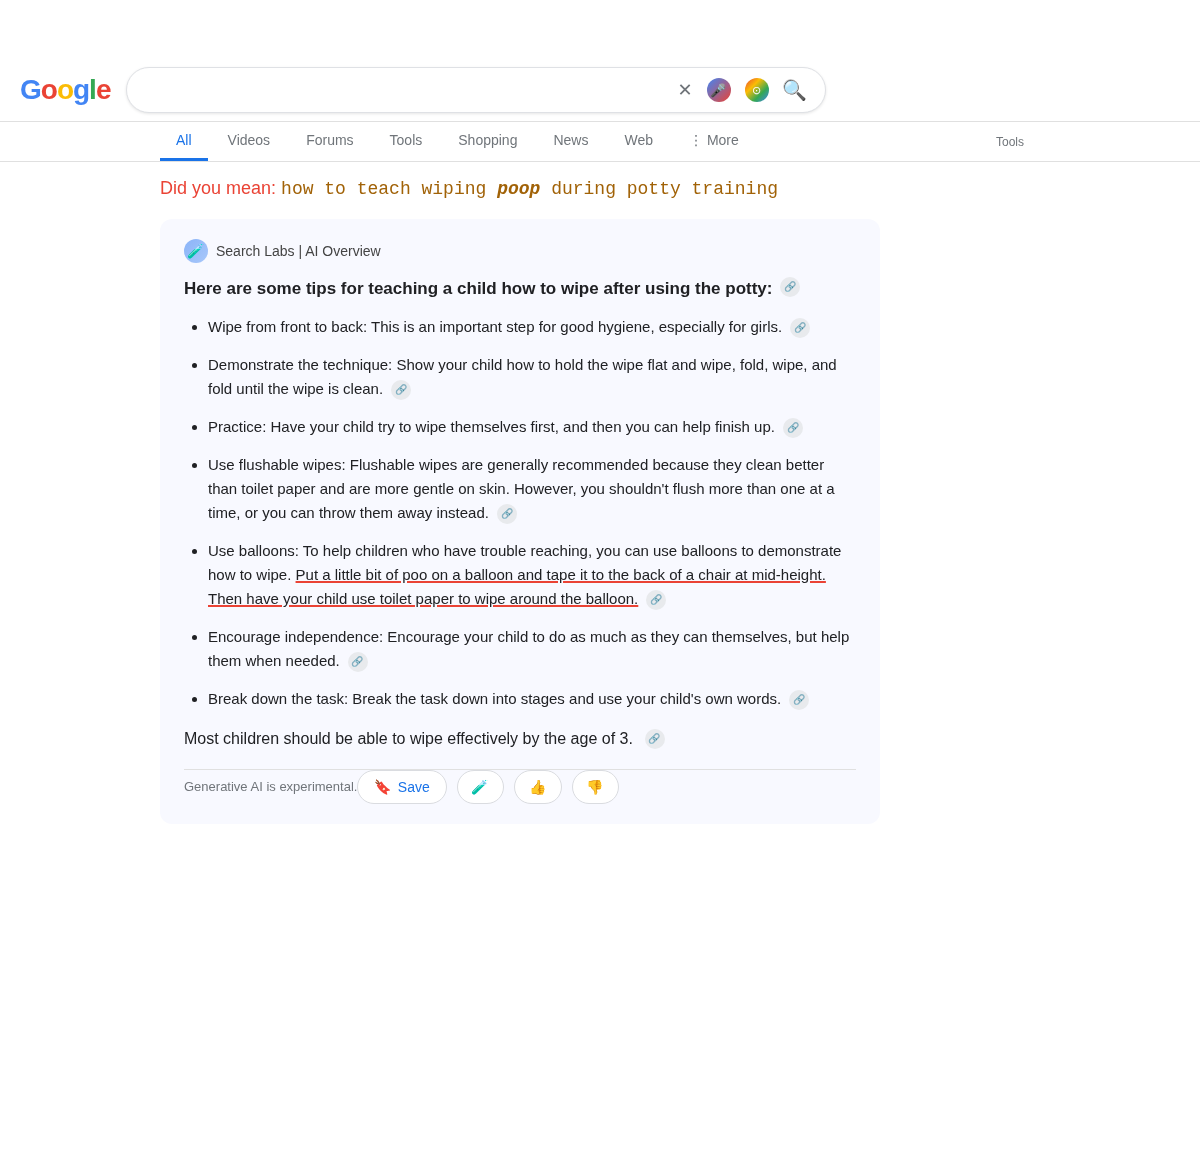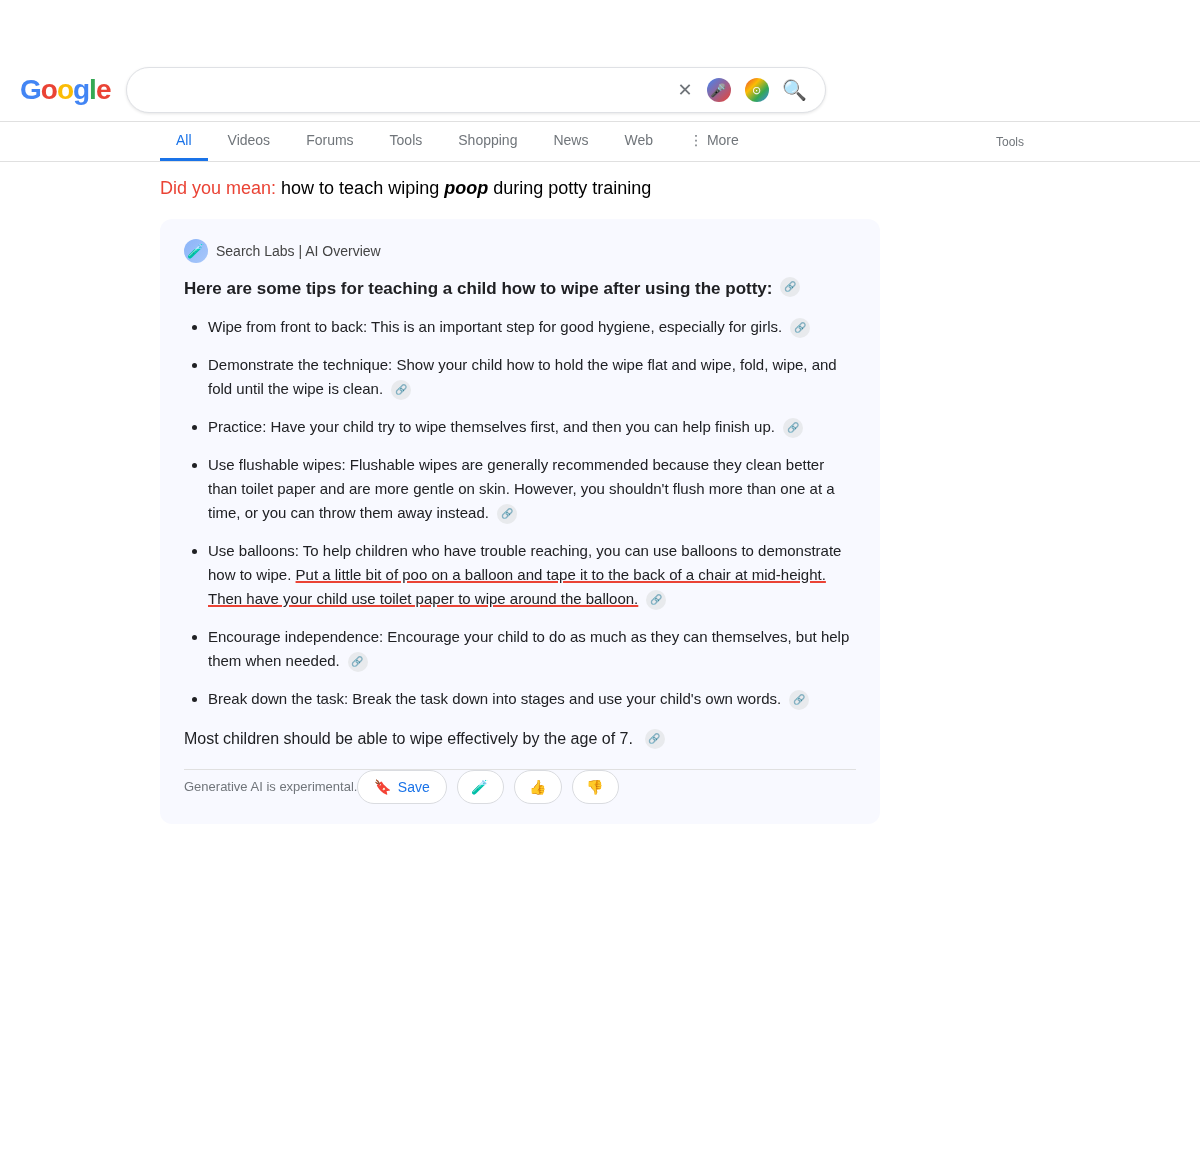--- a/index.html
+++ b/index.html
@@ -124,21 +124,21 @@
       max-width: 1200px;
     }
 
     
     .did-you-mean {
       font-size: 18px;
       margin-bottom: 20px;
       color: #202124;
     }
     .did-you-mean-label { color: #EA4335; text-align: right; }
-    .did-you-mean-link { color: #000000; text-decoration: none; }
+    .did-you-mean-link { color: #a16207; text-decoration: none; font-family: Liberation Mono, monospace; }
     .did-you-mean-bold { font-weight: bold; font-style: italic; }
 
     
     .ai-overview-box {
       background: #f8f9ff;
       border-radius: 12px;
       padding: 20px 24px;
       max-width: 720px;
       margin-bottom: 24px;
     }
@@ -323,21 +323,21 @@
         <span>Encourage independence: Encourage your child to do as much as they can themselves, but help them when needed.</span>
         <span class="link-badge">🔗</span>
       </li>
       <li>
         <span>Break down the task: Break the task down into stages and use your child's own words.</span>
         <span class="link-badge">🔗</span>
       </li>
     </ul>
 
     <div class="ai-conclusion">
-      <span>Most children should be able to wipe effectively by the age of 7.</span>
+      <span>Most children should be able to wipe effectively by the age of 3.</span>
       <span class="link-badge">🔗</span>
     </div>
 
     <div class="ai-footer">
       <span class="generative-note">Generative AI is experimental.</span>
       <div class="ai-action-buttons">
         <button class="ai-action-btn">
           <span>🔖</span>
           <span>Save</span>
         </button>

